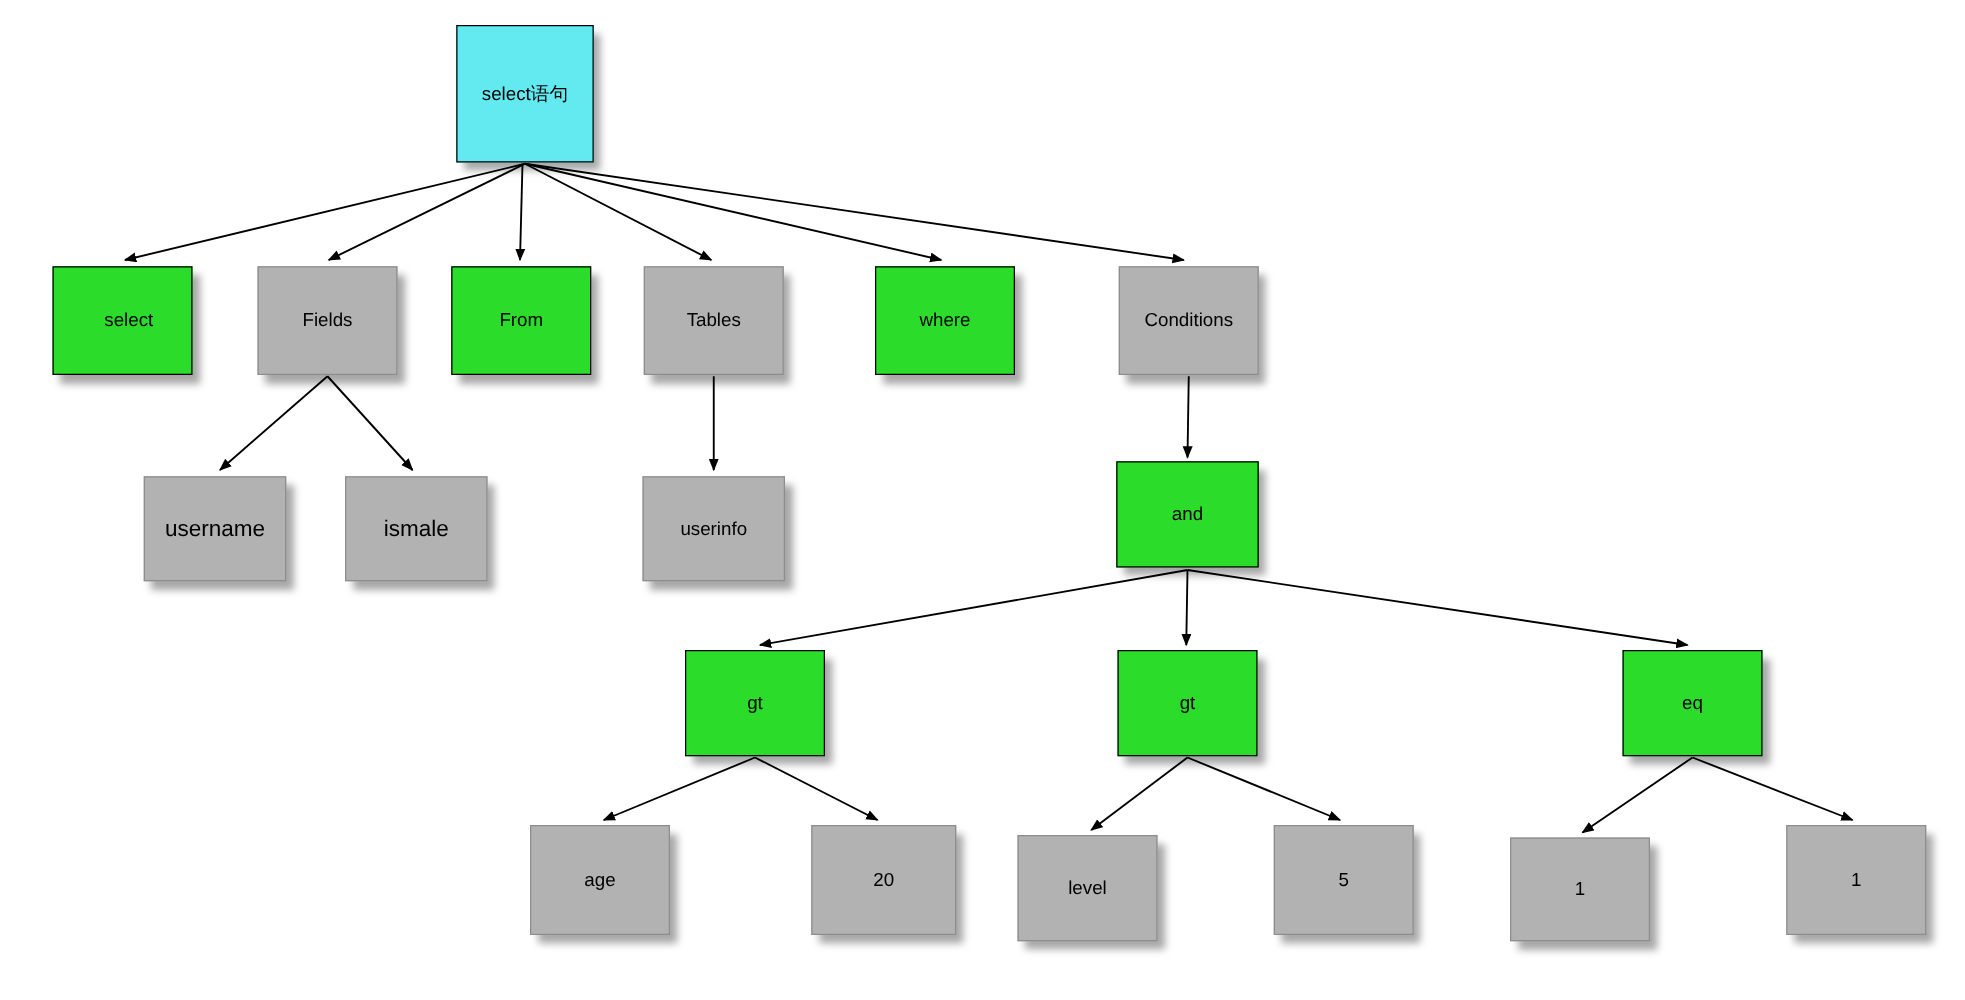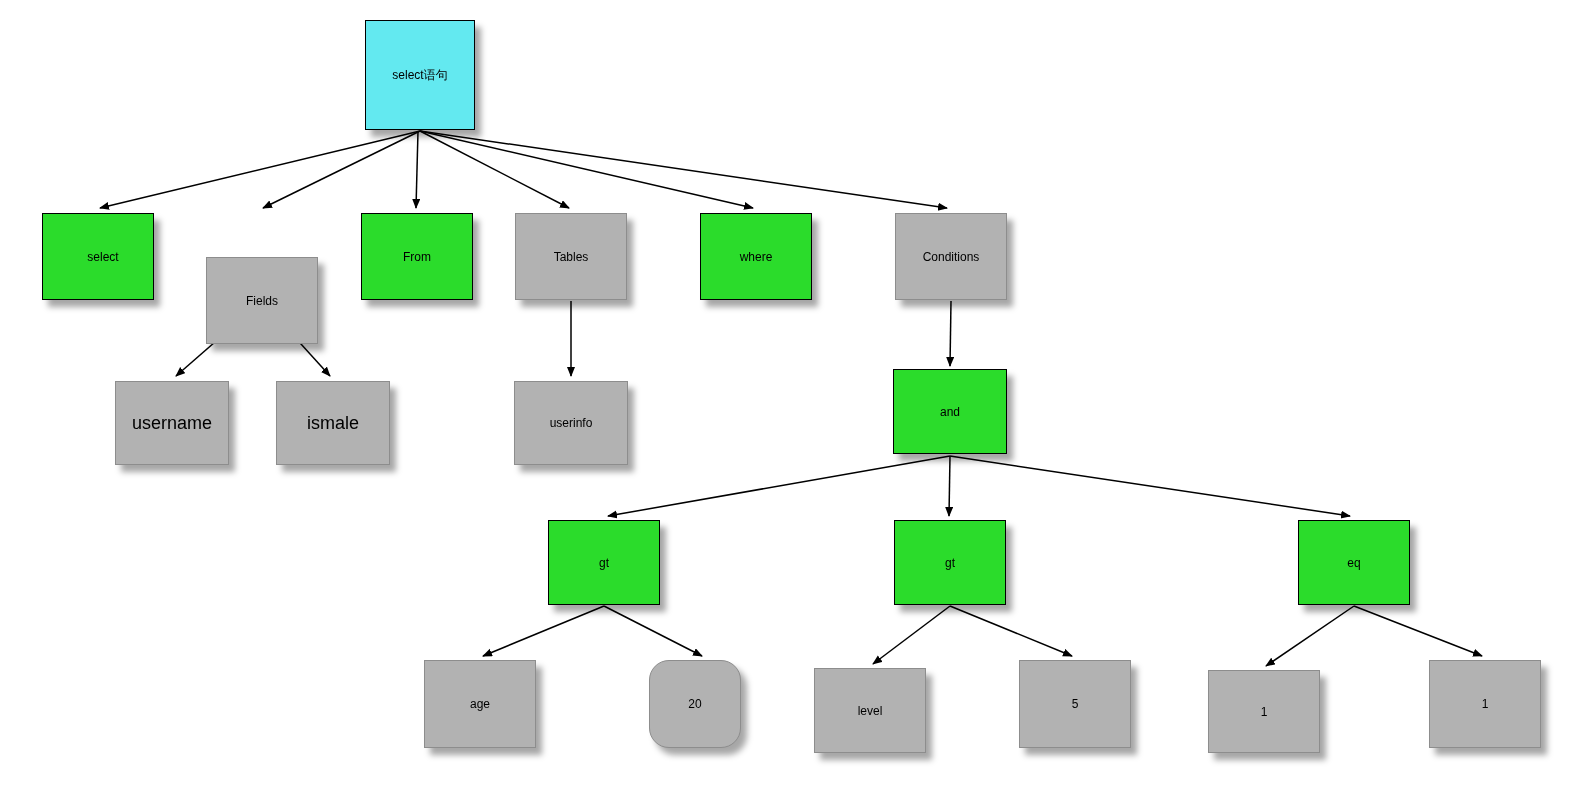--- a/index.html
+++ b/index.html
@@ -22,21 +22,21 @@
     width: 1572px;
     height: 800px;
     pointer-events: none;
   }
   .node {
     position: absolute;
     display: flex;
     align-items: center;
     justify-content: center;
     text-align: center;
-    font-size: 12px;
+    font-size: 15px;
     color: #000000;
     border: 1px solid #000000;
     box-shadow: 6px 7px 6px rgba(0, 0, 0, 0.35);
     box-sizing: border-box;
   }
   .node.cyan  { background: #63e9f0; }
   .node.green { background: #2bdc2b; }
   .node.gray  { background: #b2b2b2; border: 1px solid #8d8d8d; }
   .node.small { font-size: 18px; }
 </style>
@@ -70,35 +70,35 @@
       <line x1="950" y1="606" x2="873" y2="664" marker-end="url(#arrow)"></line>
       <line x1="950" y1="606" x2="1072" y2="656" marker-end="url(#arrow)"></line>
       <line x1="1354" y1="606" x2="1266" y2="666" marker-end="url(#arrow)"></line>
       <line x1="1354" y1="606" x2="1482" y2="656" marker-end="url(#arrow)"></line>
     </g>
   </svg>
 
   <div class="node cyan" style="left:365px;  top:20px;  width:110px; height:110px;">select语句</div>
 
   <div class="node green" style="left:42px;   top:213px; width:112px; height:87px;padding-left:10px;">select</div>
-  <div class="node gray" style="left:206px;  top:213px; width:112px; height:87px;margin-top:44px;">Fields</div>
+  <div class="node gray" style="left:206px;  top:213px; width:112px; height:87px;">Fields</div>
   <div class="node green" style="left:361px;  top:213px; width:112px; height:87px;">From</div>
   <div class="node gray" style="left:515px;  top:213px; width:112px; height:87px;">Tables</div>
   <div class="node green" style="left:700px;  top:213px; width:112px; height:87px;">where</div>
   <div class="node gray" style="left:895px;  top:213px; width:112px; height:87px;">Conditions</div>
 
   <div class="node gray small" style="left:115px; top:381px; width:114px; height:84px;">username</div>
   <div class="node gray small" style="left:276px; top:381px; width:114px; height:84px;">ismale</div>
   <div class="node gray" style="left:514px;  top:381px; width:114px; height:84px;">userinfo</div>
   <div class="node green" style="left:893px;  top:369px; width:114px; height:85px;text-align:center;">and</div>
 
   <div class="node green" style="left:548px;  top:520px; width:112px; height:85px;">gt</div>
   <div class="node green" style="left:894px;  top:520px; width:112px; height:85px;">gt</div>
   <div class="node green" style="left:1298px; top:520px; width:112px; height:85px;">eq</div>
 
   <div class="node gray" style="left:424px;  top:660px; width:112px; height:88px;">age</div>
-  <div class="node gray" style="left:649px;  top:660px; width:92px; height:88px;border-radius:20px;">20</div>
+  <div class="node gray" style="left:649px;  top:660px; width:116px; height:88px;">20</div>
   <div class="node gray" style="left:814px;  top:668px; width:112px; height:85px;">level</div>
   <div class="node gray" style="left:1019px; top:660px; width:112px; height:88px;">5</div>
   <div class="node gray" style="left:1208px; top:670px; width:112px; height:83px;">1</div>
   <div class="node gray" style="left:1429px; top:660px; width:112px; height:88px;">1</div>
 
 </div>
 
 </body></html>

